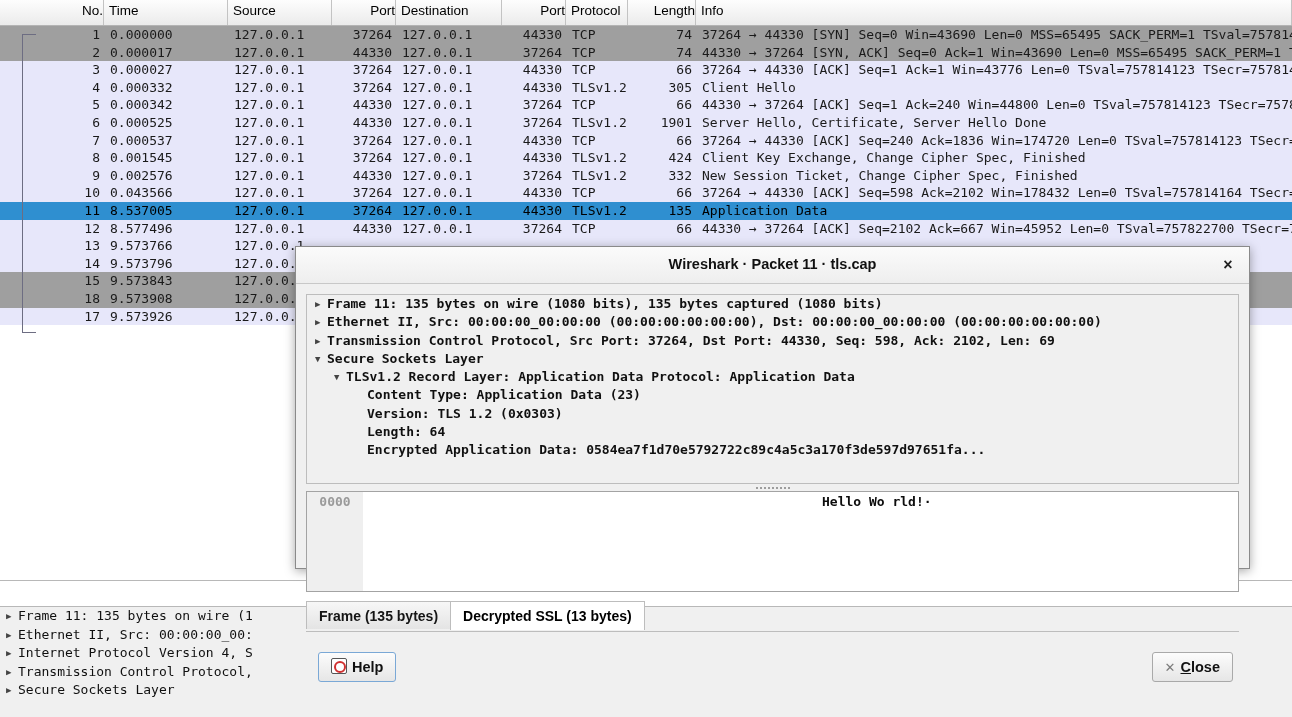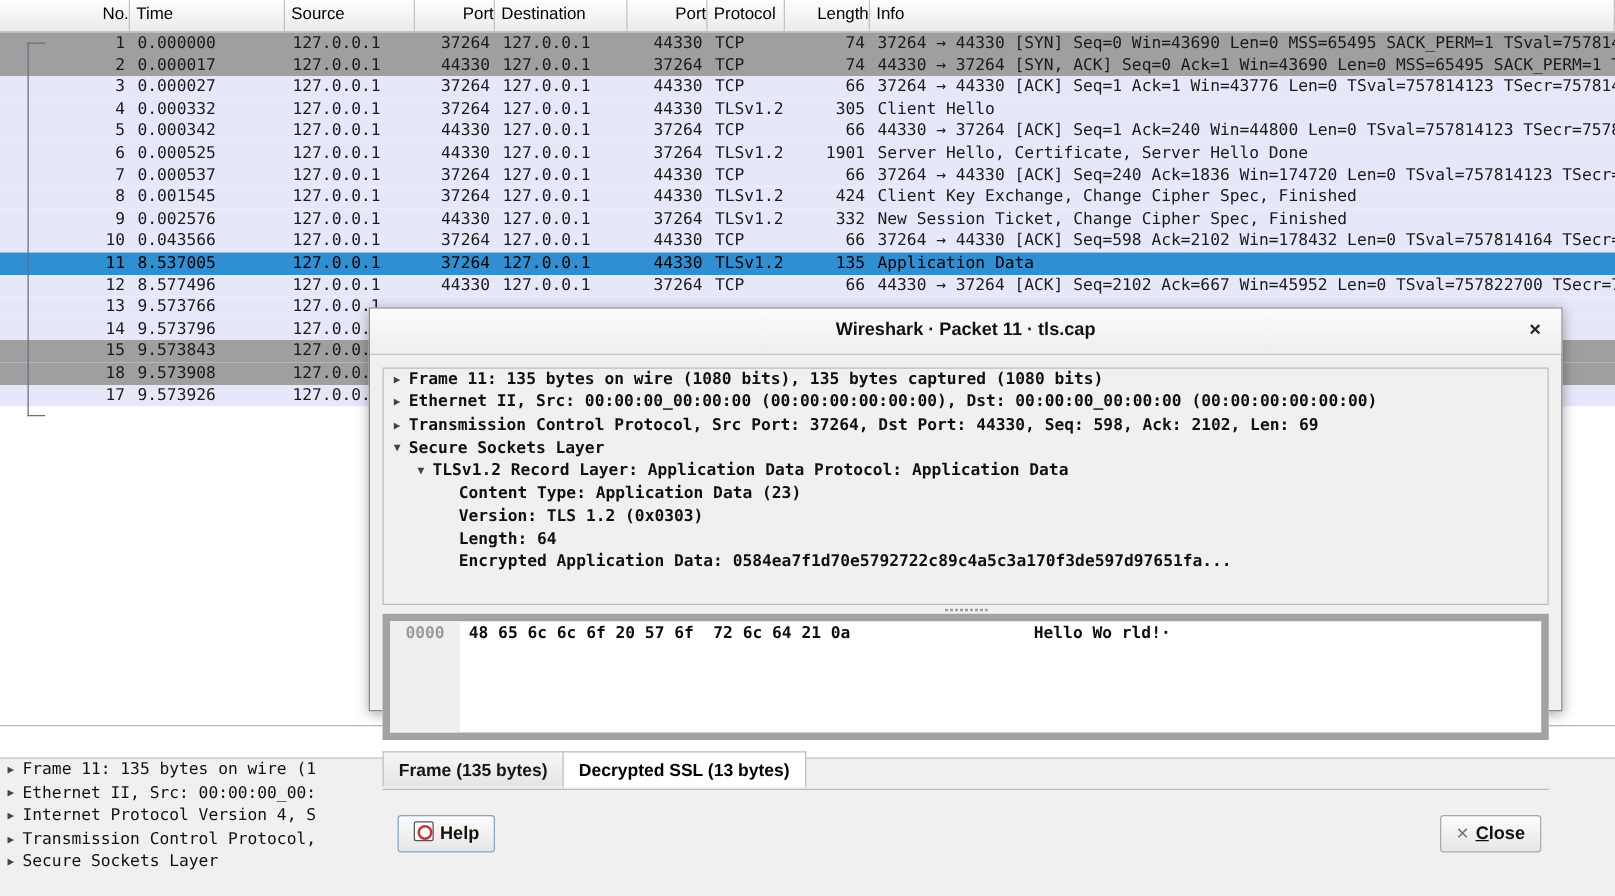--- a/index.html
+++ b/index.html
@@ -119,21 +119,21 @@
     height:7px;position:relative;background:#f0f0f0;
   }
   .splitter .grip{
     position:absolute;left:50%;top:3px;transform:translateX(-50%);
     width:34px;height:2px;
     background:repeating-linear-gradient(to right,#9d9d9d 0 2px,transparent 2px 4px);
   }
 
   .hex-pane{
     position:relative;height:101px;background:#ffffff;
-    border:6px solid #a3a3a3;box-sizing:border-box;overflow:hidden;
+    border:1px solid #a3a3a3;box-sizing:border-box;overflow:hidden;
   }
   .hex-offcol{
     position:absolute;left:0;top:0;width:56px;height:100%;background:#efefef;
   }
   .hexrow{position:relative;height:19px;line-height:19px;font-size:13px;white-space:pre;}
   .hex-off{position:absolute;left:0;width:56px;text-align:center;color:#9a9a9a;}
   .hex-bytes{position:absolute;left:63px;color:#0d0d0d;}
   .hex-ascii{position:absolute;left:515px;color:#0d0d0d;}
 
   .tabbar{
@@ -411,21 +411,21 @@
           <div class="tline ind2"><span>Encrypted Application Data: 0584ea7f1d70e5792722c89c4a5c3a170f3de597d97651fa...</span></div>
         </div>
 
       <div class="splitter">
         <div class="grip"></div>
       </div>
 
       <div class="hex-pane">
         <div class="hex-offcol"></div>
         <div id="hex-rows">
-            <div class="hexrow"><span class="hex-off">0000</span><span class="hex-bytes">48 65 6c 6c 6f 20 57 6f  72 6c 64 21 0a</span><span class="hex-ascii">Hello Wo rld!·</span></div>
+            <div class="hexrow"><span class="hex-off">0000</span><span class="hex-ascii">Hello Wo rld!·</span></div>
           </div>
       </div>
 
       <div class="tabbar" id="tabbar"><div class="tab">Frame (135 bytes)</div><div class="tab active">Decrypted SSL (13 bytes)</div></div>
 
       <div class="btnrow">
         <div class="btn help"><span class="ico-help"></span><span>Help</span></div>
         <div class="btn close"><span class="ico-x">✕</span><span class="u">C</span><span>lose</span></div>
       </div>
 

